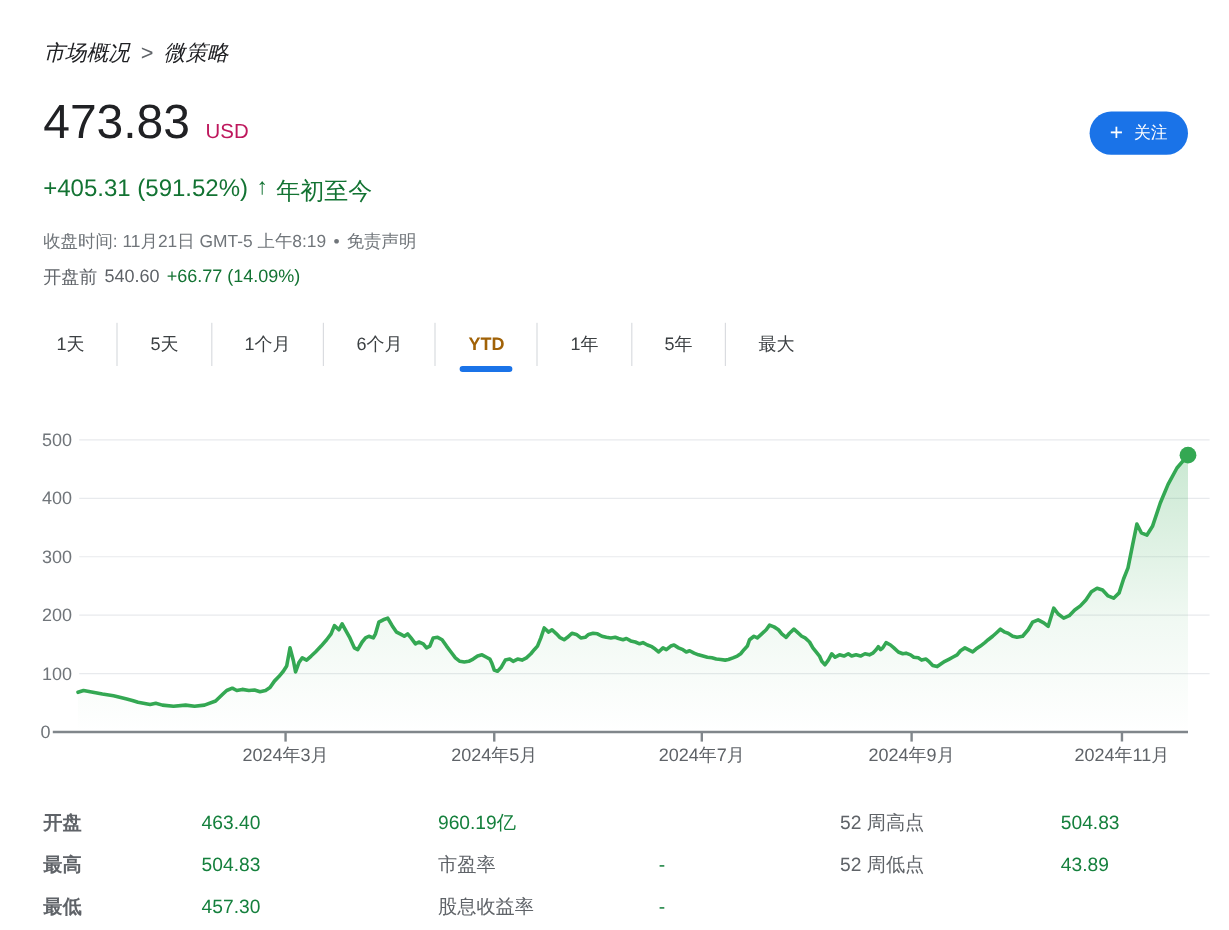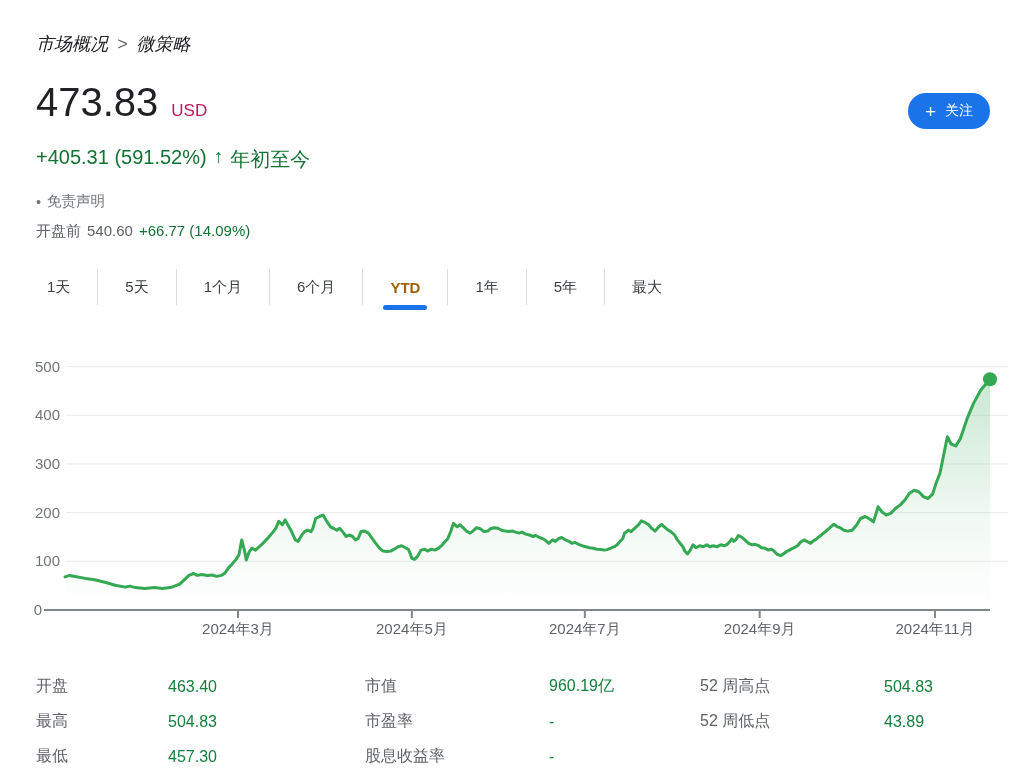--- a/index.html
+++ b/index.html
@@ -43,21 +43,21 @@
 
   .chart-wrap { margin-top:43px; }
   .chart-wrap svg { display:block; }
 
   .stats { display:flex; padding:16px 0 0 36px; font-size:16px; }
   .stat-group1 { width:329px; }
   .stat-group2 { width:335px; }
   .stat-row { display:flex; height:35px; align-items:center; }
   .stat-label { color:#5f6368; }
   .stat-value { color:#15803d; }
-  .g1 .stat-label { width:132px; }
+  .g1 .stat-label { width:132px;font-weight:bold; }
   .g2 .stat-label { width:184px; }
   .g3 .stat-label { width:184px; }
 </style>
 </head>
 <body>
 
 <div class="breadcrumb">
   <span class="crumb-root">市场概况</span>
   <span class="sep">&gt;</span>
   <span>微策略</span>
@@ -74,20 +74,21 @@
   </button>
 </div>
 
 <div class="change-line">
   <span>+405.31 (591.52%)</span>
   <span class="change-arrow">↑</span>
   <span>年初至今</span>
 </div>
 
 <div class="close-line">
+  <span>收盘时间: 11月21日 GMT-5 上午8:19</span>
   <span>•</span>
   <span class="disclaimer-link">免责声明</span>
 </div>
 
 <div class="premarket-line">
   <span>开盘前</span>
   <span>540.60</span>
   <span class="green">+66.77 (14.09%)</span>
 </div>
 
@@ -173,21 +174,20 @@
         <span class="stat-label">最高</span>
         <span class="stat-value">504.83</span>
       </div>
       <div class="stat-row">
         <span class="stat-label">最低</span>
         <span class="stat-value">457.30</span>
       </div>
     </div>
     <div class="stat-group2 g2">
       <div class="stat-row">
-        <span class="stat-label">市值</span>
         <span class="stat-value">960.19亿</span>
       </div>
       <div class="stat-row">
         <span class="stat-label">市盈率</span>
         <span class="stat-value">-</span>
       </div>
       <div class="stat-row">
         <span class="stat-label">股息收益率</span>
         <span class="stat-value">-</span>
       </div>

